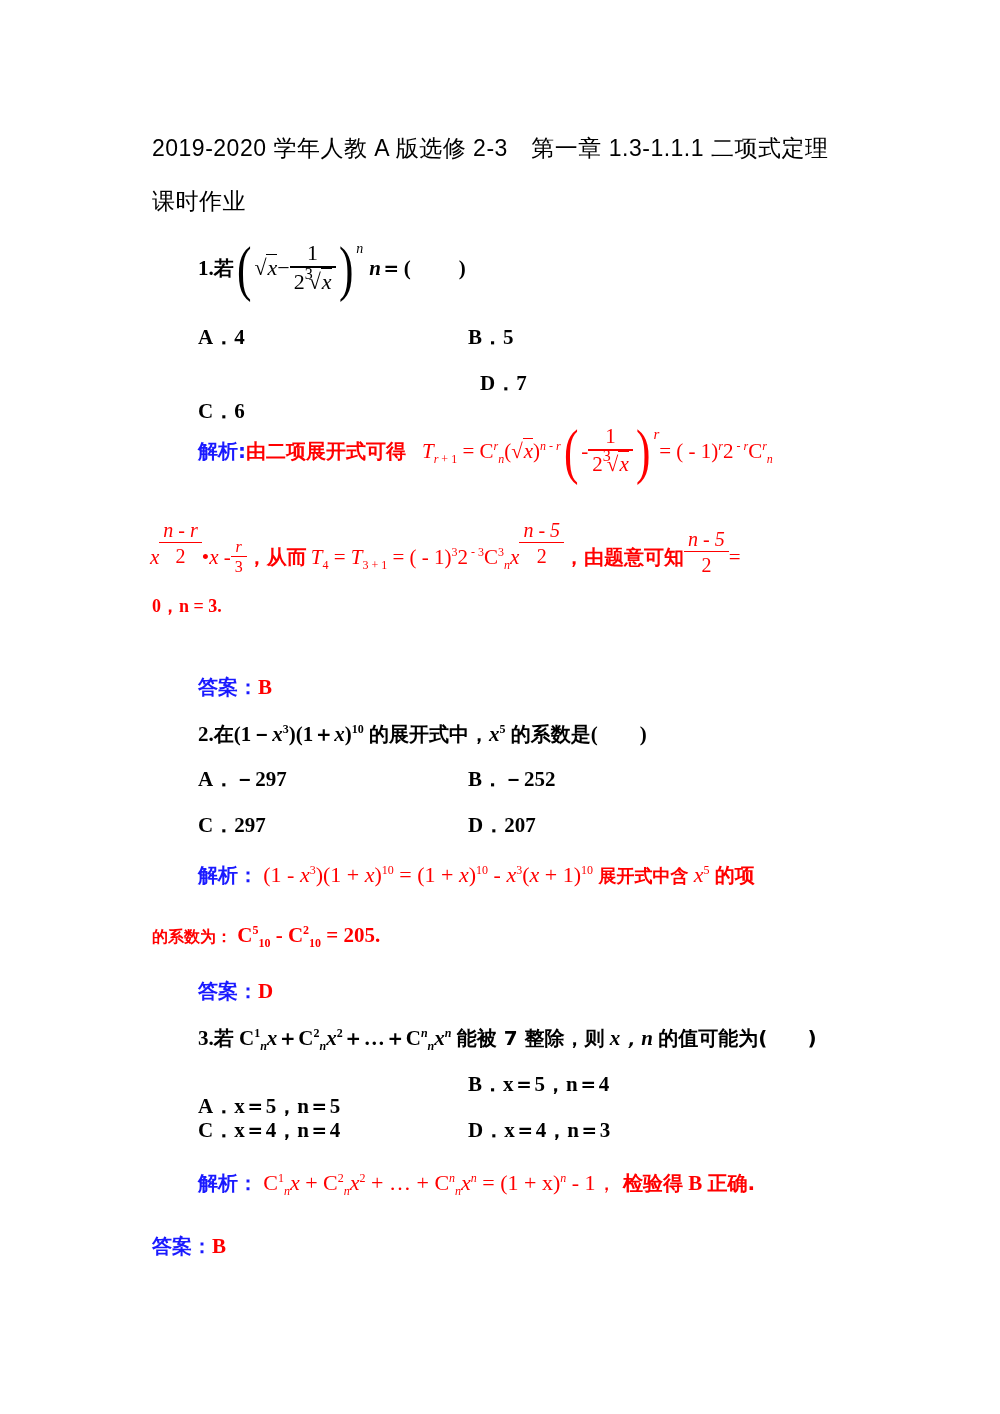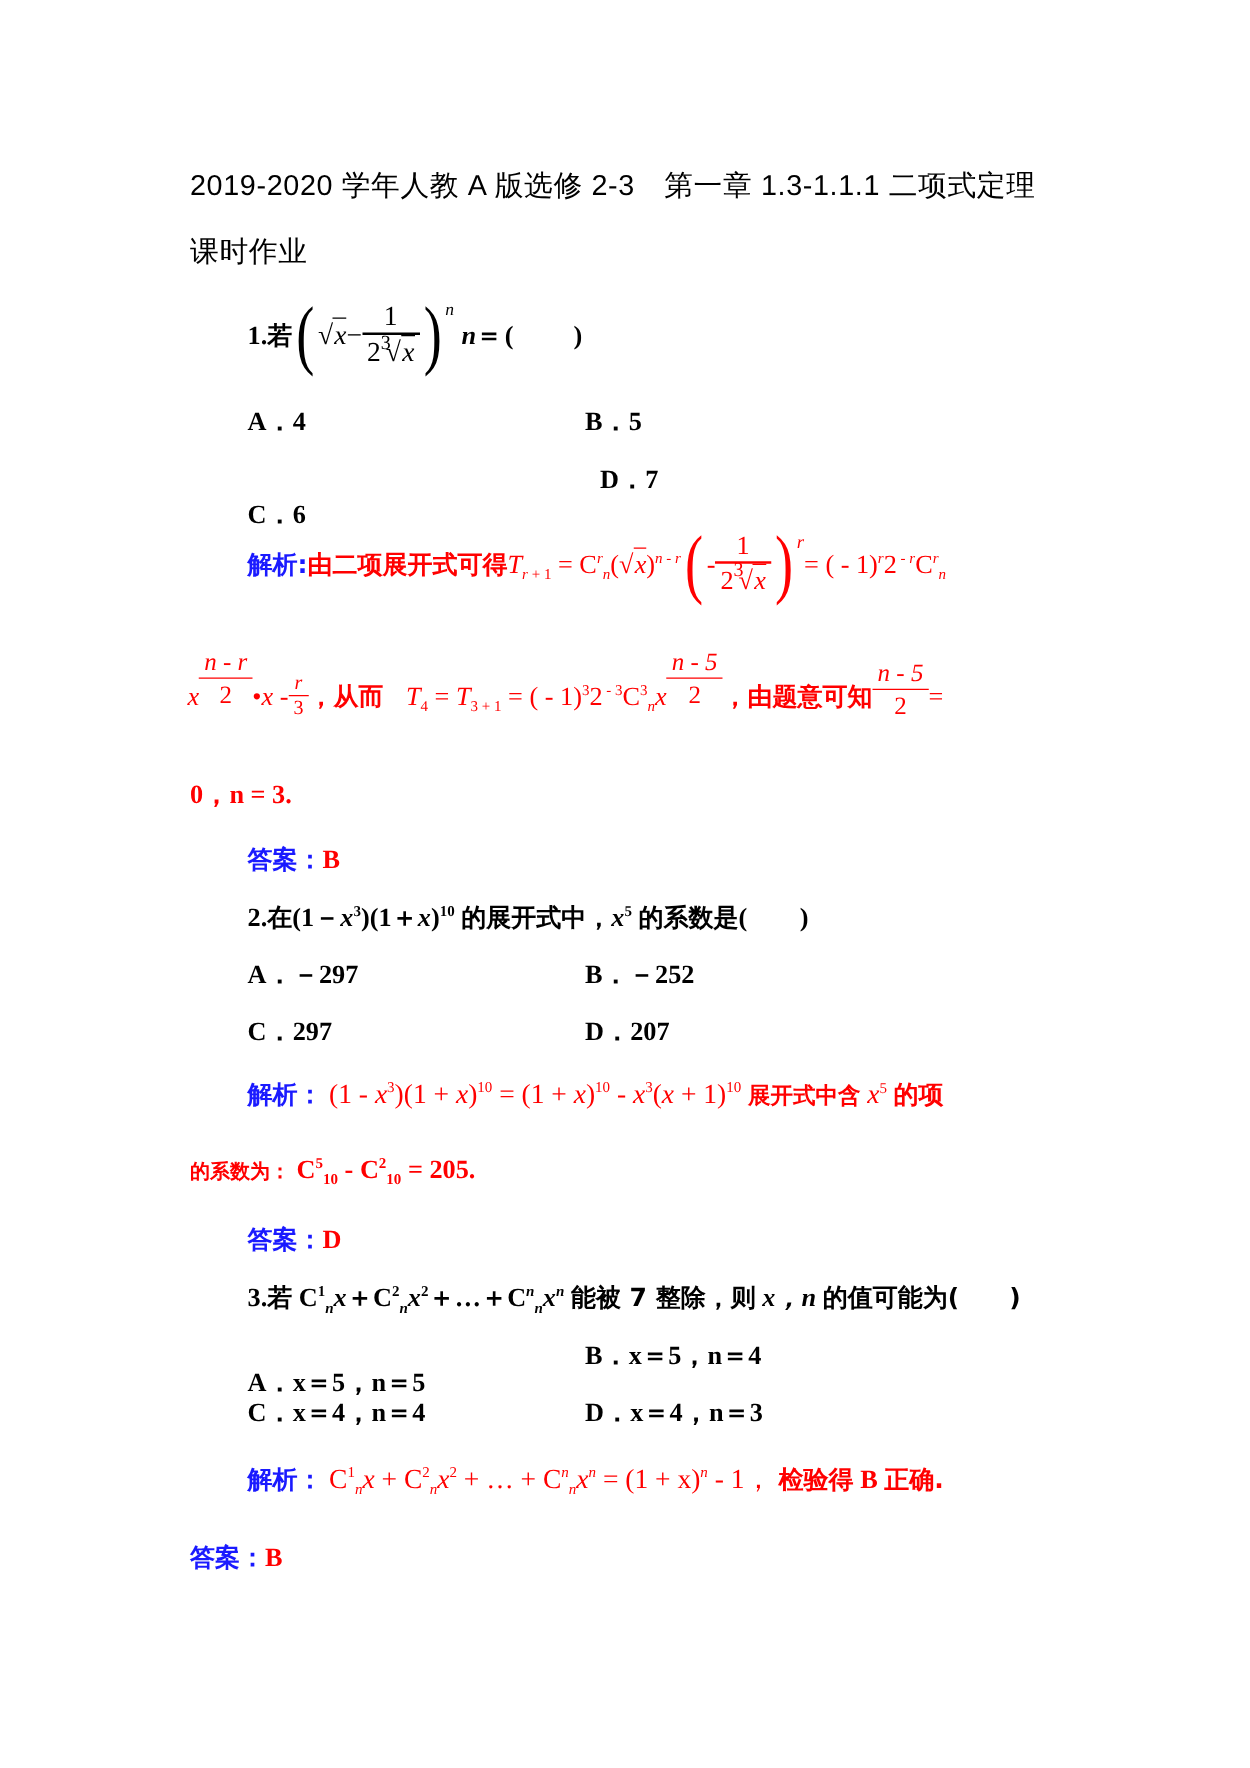--- a/index.html
+++ b/index.html
@@ -47,21 +47,21 @@
 </div>
 
 <div class="abs opt" style="left:198px; top:323px;"><span>A．</span><span>4</span></div>
 <div class="abs opt" style="left:468px; top:323px;"><span>B．</span><span>5</span></div>
 <div class="abs opt" style="left:198px; top:369px;margin-top:28px;"><span>C．</span><span>6</span></div>
 <div class="abs opt" style="left:480px; top:369px;"><span>D．</span><span>7</span></div>
 
 <div class="abs sol red" style="left:198px; top:410px; height:82px; display:flex; align-items:center;">
   <span class="blue" style="font-size:20px;">解析:</span>
   <span class="redsans" style="font-size:20px;">由二项展开式可得</span>
-  <span style="font-weight:normal; font-size:21px; margin-left:0;">
+  <span style="font-weight:normal; font-size:21px; margin-left:16px;">
     <span class="it">T</span><sub class="it">r</sub><sub> + 1</sub> = C<sup class="it">r</sup><sub class="it">n</sub>(√<span class="sqrt it">x</span>)<sup class="it">n</sup><sup> - </sup><sup class="it">r</sup>
   </span>
   <span style="display:inline-flex; align-items:center; font-weight:normal; font-size:21px;">
     <span class="bigparen">(</span>
     <span> - </span>
     <span class="frac">
         <span class="num">1</span>
         <span class="den">2<span class="cbrt-idx">3</span>√<span class="sqrt it">x</span></span>
       </span>
     <span class="bigparen">)</span>
@@ -75,34 +75,34 @@
   <span class="frac" style="font-size:20px; margin-top:-28px;">
       <span class="num it" style="border-bottom:1px solid #f00;">n - r</span>
       <span class="den">2</span>
     </span>
   <span style="font-size:21px;">•<span class="it">x</span> - </span>
   <span class="frac" style="font-size:16px;">
       <span class="num it" style="border-bottom:1px solid #f00;">r</span>
       <span class="den">3</span>
     </span>
   <span class="redsans" style="font-size:20px;">，从而</span>
-  <span style="font-size:21px; margin-left:18px;"><span class="it">T</span><sub>4</sub> = <span class="it">T</span><sub>3 + 1</sub> = ( - 1)<sup>3</sup>2<sup> - 3</sup>C<sup>3</sup><sub class="it">n</sub><span class="it">x</span></span>
+  <span style="font-size:21px; margin-left:4px;"><span class="it">T</span><sub>4</sub> = <span class="it">T</span><sub>3 + 1</sub> = ( - 1)<sup>3</sup>2<sup> - 3</sup>C<sup>3</sup><sub class="it">n</sub><span class="it">x</span></span>
   <span class="frac" style="font-size:20px; margin-top:-28px;">
       <span class="num it" style="border-bottom:1px solid #f00;">n - 5</span>
       <span class="den">2</span>
     </span>
   <span class="redsans" style="font-size:20px;">，由题意可知</span>
   <span class="frac" style="font-size:20px; margin-top:-10px;">
       <span class="num it" style="border-bottom:1px solid #f00;">n - 5</span>
       <span class="den">2</span>
     </span>
   <span style="font-size:21px;">=</span>
 </div>
 
-<div class="abs sol red" style="left:152px; top:621px; font-size:21px;text-align:right;">0，n = 3.</div>
+<div class="abs sol red" style="left:152px; top:594px; font-size:18px;text-align:right;">0，n = 3.</div>
 
 <div class="abs sol" style="left:198px; top:674px;">
   <span class="blue" style="font-size:20px;">答案：</span><span class="red">B</span>
 </div>
 
 <div class="abs q" style="left:198px; top:720px;">
   <span>2.</span><span style="font-family:'DejaVu Sans',sans-serif;font-size:20px;">在</span>(1－<span class="it">x</span><sup>3</sup>)(1＋<span class="it">x</span>)<sup>10</sup> <span style="font-family:'DejaVu Sans',sans-serif;font-size:20px;">的展开式中，</span><span class="it">x</span><sup>5</sup> <span style="font-family:'DejaVu Sans',sans-serif;font-size:20px;">的系数是</span>(　　)
 </div>
 
 <div class="abs opt" style="left:198px; top:765px;"><span>A．</span><span>－297</span></div>

